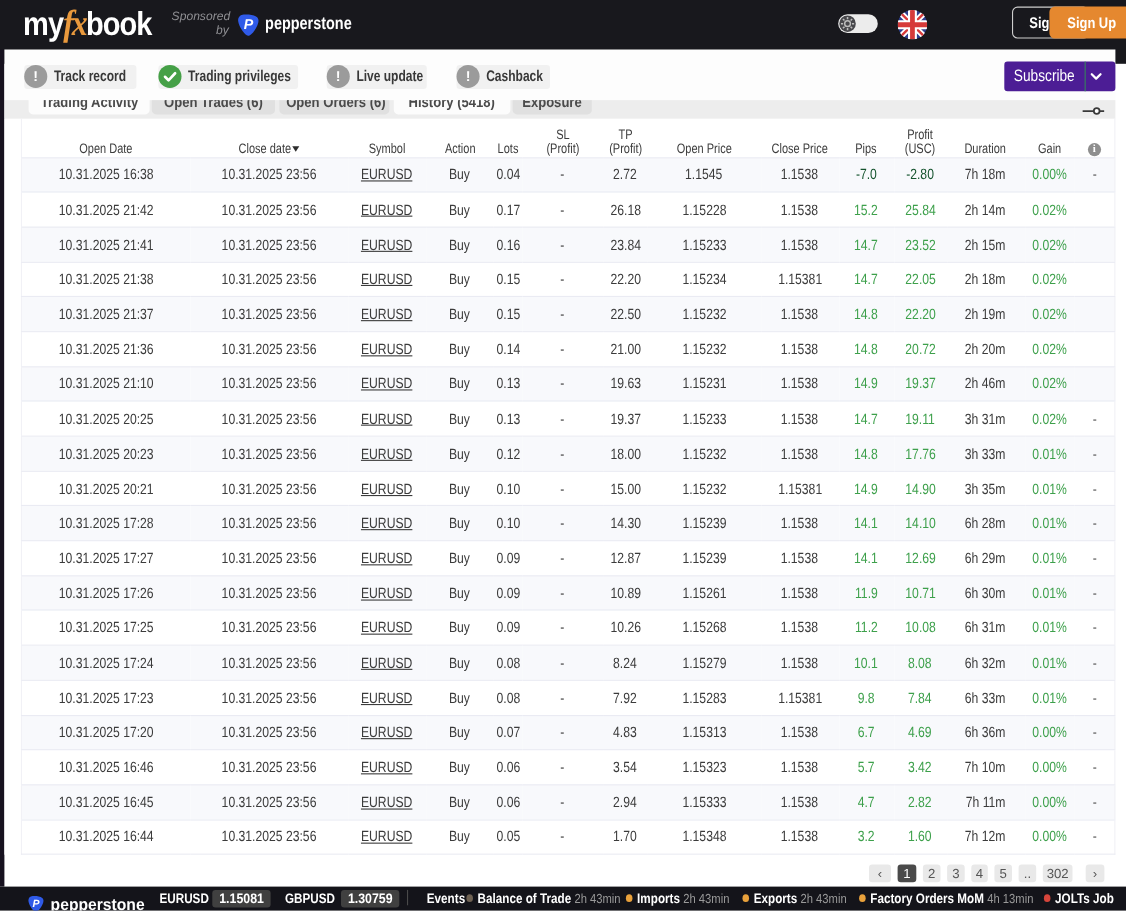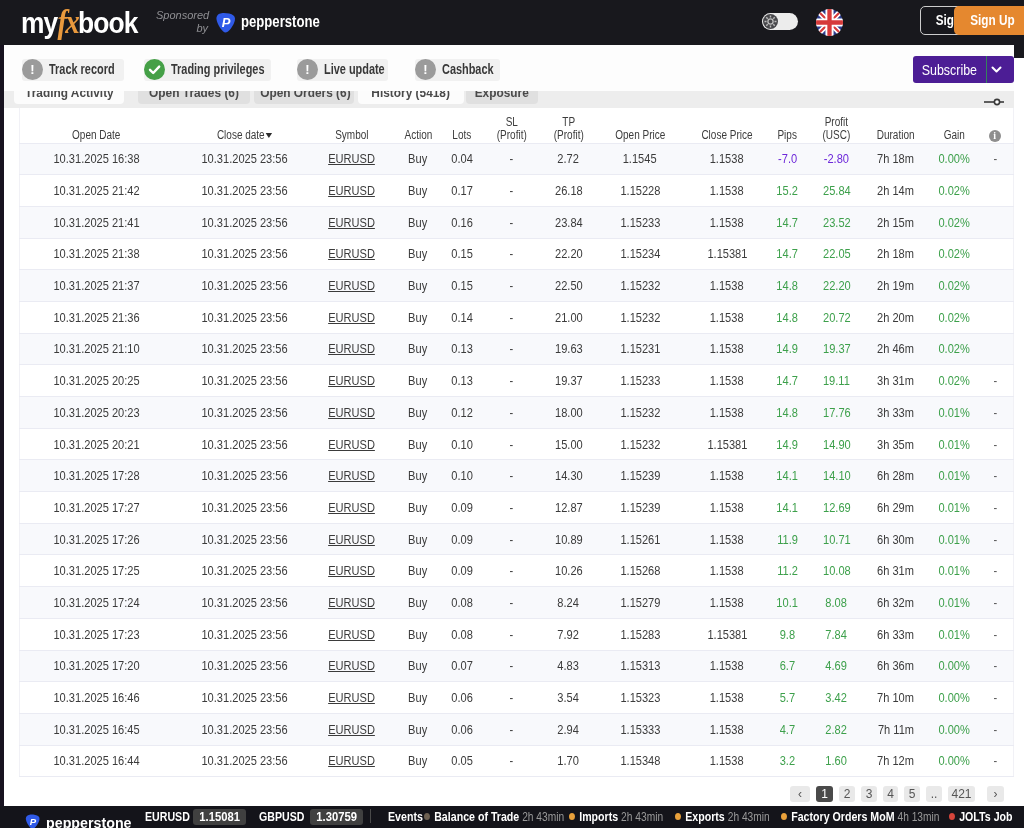--- a/index.html
+++ b/index.html
@@ -46,21 +46,21 @@
 
 
 .tablewrap{position:absolute;left:4px;top:108px;width:1010px;background:#fff;z-index:2}
 table{border-collapse:collapse;table-layout:fixed;margin-left:15px;width:994px;border-left:1px solid #f1f1f6;border-right:1px solid #f1f1f6;border-bottom:1px solid #eaebf3}
 th{font-weight:normal;color:#3c3c3c;font-size:12.5px;vertical-align:bottom;padding-bottom:1px;height:35px;line-height:13px}
 th .sch{display:inline-block;transform:scaleX(.8)}
 td{font-size:13.5px;color:#3b3b3b;text-align:center;height:31.7px;border-top:1px solid #eaebf3}
 td .sc{display:inline-block;transform:scaleX(.82);white-space:nowrap}
 tr.odd td{background:#f8f9fc}
 .sym{text-decoration:underline}
-td.red{color:#6d28d9}
+td.red{color:#14532d}
 td.grn{color:#3da04b}
 td.dash{color:#555}
 .sorticon{display:inline-block;width:0;height:0;border-left:4.5px solid transparent;border-right:4.5px solid transparent;border-top:5.5px solid #2d2d2d;vertical-align:1px;margin-left:1px}
 .infocirc{display:inline-block;width:12px;height:12px;border-radius:50%;background:#8e8e8e;color:#fff;font-size:10px;font-weight:bold;line-height:12px;text-align:center;font-family:"Liberation Serif",serif;vertical-align:-4px}
 
 
 .pager{position:absolute;left:790px;top:786px;height:16px;display:flex;gap:6px;z-index:2;font-size:12px}
 .pager .pg{height:16px;background:#e9e9e9;border-radius:3px;color:#555;text-align:center;line-height:16px}
 .pager .pg.act{background:#4a4a4a;color:#fff}
 
@@ -138,21 +138,21 @@
 
 <div class="subscribe">
   <div class="main"><span>Subscribe</span></div>
   <div class="sep"></div>
   <div class="chev"><svg width="27" height="27" viewBox="0 0 27 27">
         <path d="M9.5 11.5 L13.5 15.5 L17.5 11.5" fill="none" stroke="#fff" stroke-width="2" stroke-linecap="round" stroke-linejoin="round"></path>
       </svg></div>
 </div>
 
 <div class="tabstrip">
-  <div class="tab white" style="left:10px;width:110px"><span>Trading Activity</span></div>
+  <div class="tab white" style="left:22px;width:110px"><span>Trading Activity</span></div>
   <div class="tab" style="left:134px;width:112px"><span>Open Trades (6)</span></div>
   <div class="tab" style="left:250px;width:100px"><span>Open Orders (6)</span></div>
   <div class="tab white" style="left:354px;width:106px"><span>History (5418)</span></div>
   <div class="tab" style="left:462px;width:72px"><span>Exposure</span></div>
 </div>
 <div class="filtericon"><svg width="20" height="8" viewBox="0 0 20 8">
       <line x1="0" y1="4" x2="20" y2="4" stroke="#3a3a3a" stroke-width="1.6"></line>
       <circle cx="13" cy="4" r="2.6" fill="#fff" stroke="#3a3a3a" stroke-width="1.6"></circle>
     </svg></div>
 
@@ -516,21 +516,21 @@
 </div>
 
 <div class="pager">
   <div class="pg" style="width:20px">‹</div>
   <div class="pg act" style="width:17px">1</div>
   <div class="pg" style="width:16px">2</div>
   <div class="pg" style="width:16px">3</div>
   <div class="pg" style="width:15px">4</div>
   <div class="pg" style="width:16px">5</div>
   <div class="pg" style="width:16px">..</div>
-  <div class="pg" style="width:27px">421</div>
+  <div class="pg" style="width:27px">302</div>
   <div class="pg" style="width:17px;margin-left:6px">›</div>
 </div>
 
 <div class="footer">
   <div class="fpepicon"><svg width="17" height="17" viewBox="0 0 24 24">
         <path d="M12 22.5 C9.2 22.5 3.2 14 2.6 8.5 C2.3 5 4.5 2.6 8 2.3 C12 1.9 17.8 2.6 20.3 4.6 C22.3 6.2 22.4 9 20.9 12.5 C19 17 14.8 22.5 12 22.5 Z" fill="#2f5ae8"></path>
         <text x="12.5" y="16.5" font-size="13.5" font-weight="bold" font-style="italic" fill="#fff" text-anchor="middle" font-family="Liberation Sans">P</text>
       </svg></div>
   <div class="fpeptext">pepperstone</div>
   <div class="fpair" style="left:145px">EURUSD</div>

